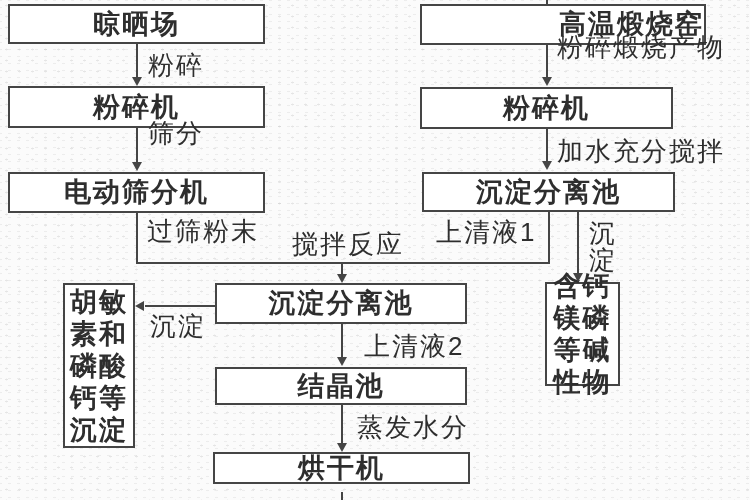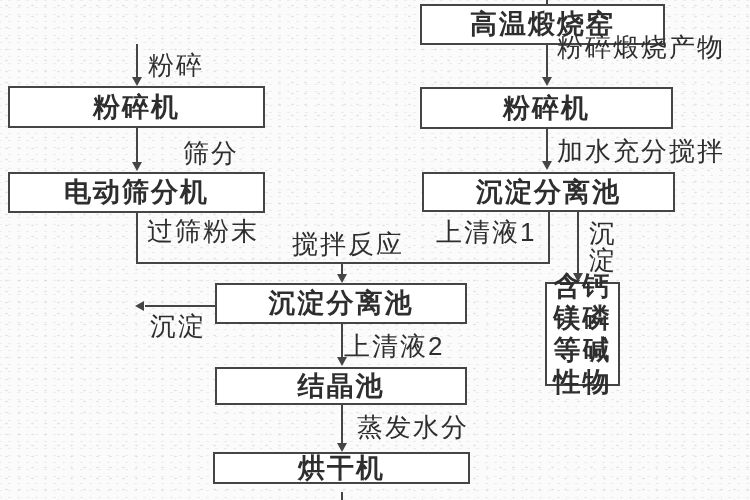--- a/index.html
+++ b/index.html
@@ -31,47 +31,53 @@
   .vl{position:absolute;width:2px;background:#454545;}
   .hl{position:absolute;height:2px;background:#454545;}
   .ah-d{position:absolute;width:0;height:0;border-left:5px solid transparent;border-right:5px solid transparent;border-top:9px solid #454545;}
   .ah-l{position:absolute;width:0;height:0;border-top:5px solid transparent;border-bottom:5px solid transparent;border-right:9px solid #454545;}
 </style>
 </head>
 <body>
 
 <div id="canvas">
 
+  <div class="box" style="left:8px;top:4px;width:257px;height:40px;">
+    <span>晾晒场</span>
+  </div>
   <div class="box" style="left:8px;top:86px;width:257px;height:42px;">
     <span>粉碎机</span>
   </div>
   <div class="box" style="left:8px;top:172px;width:257px;height:41px;">
     <span>电动筛分机</span>
   </div>
 
-  <div class="box" style="left:420px;top:4px;width:245px;height:41px;">
+  <div class="box" style="left:420px;top:4px;width:286px;height:41px;justify-content:flex-end;">
     <span>高温煅烧窑</span>
   </div>
   <div class="box" style="left:420px;top:87px;width:253px;height:42px;">
     <span>粉碎机</span>
   </div>
   <div class="box" style="left:422px;top:172px;width:253px;height:40px;">
     <span>沉淀分离池</span>
   </div>
 
   <div class="box" style="left:215px;top:283px;width:252px;height:41px;">
     <span>沉淀分离池</span>
   </div>
   <div class="box" style="left:215px;top:367px;width:252px;height:38px;">
     <span>结晶池</span>
   </div>
   <div class="box" style="left:213px;top:452px;width:257px;height:32px;">
     <span>烘干机</span>
   </div>
 
+  <div class="box vbox" style="left:63px;top:283px;width:72px;height:165px;">
+    <span>胡敏素和磷酸钙等沉淀</span>
+  </div>
   <div class="box vbox" style="left:545px;top:282px;width:75px;height:104px;">
     <span>含钙镁磷等碱性物</span>
   </div>
 
   <div class="vl" style="left:136px;top:44px;height:33px;"></div>
   <div class="ah-d" style="left:132px;top:77px;"></div>
   <div class="vl" style="left:136px;top:128px;height:34px;"></div>
   <div class="ah-d" style="left:132px;top:162px;"></div>
   <div class="vl" style="left:136px;top:213px;height:51px;"></div>
 
@@ -93,24 +99,24 @@
 
   <div class="vl" style="left:341px;top:324px;height:34px;"></div>
   <div class="ah-d" style="left:337px;top:357px;"></div>
 
   <div class="vl" style="left:341px;top:405px;height:38px;"></div>
   <div class="ah-d" style="left:337px;top:443px;"></div>
 
   <div class="vl" style="left:341px;top:492px;height:8px;"></div>
 
   <div class="lbl" style="left:148px;top:52px;">粉碎</div>
-  <div class="lbl" style="left:148px;top:140px;margin-left:35px;">筛分</div>
+  <div class="lbl" style="left:148px;top:120px;">筛分</div>
   <div class="lbl" style="left:147px;top:218px;">过筛粉末</div>
   <div class="lbl" style="left:557px;top:34px;">粉碎煅烧产物</div>
   <div class="lbl" style="left:557px;top:138px;">加水充分搅拌</div>
   <div class="lbl" style="left:436px;top:219px;">上清液1</div>
   <div class="lbl vlbl" style="left:589px;top:220px;">沉淀</div>
   <div class="lbl" style="left:292px;top:231px;">搅拌反应</div>
   <div class="lbl" style="left:150px;top:313px;">沉淀</div>
-  <div class="lbl" style="left:344px;top:333px;">上清液2</div>
+  <div class="lbl" style="left:364px;top:333px;">上清液2</div>
   <div class="lbl" style="left:357px;top:414px;">蒸发水分</div>
 
 </div>
 
 </body></html>

